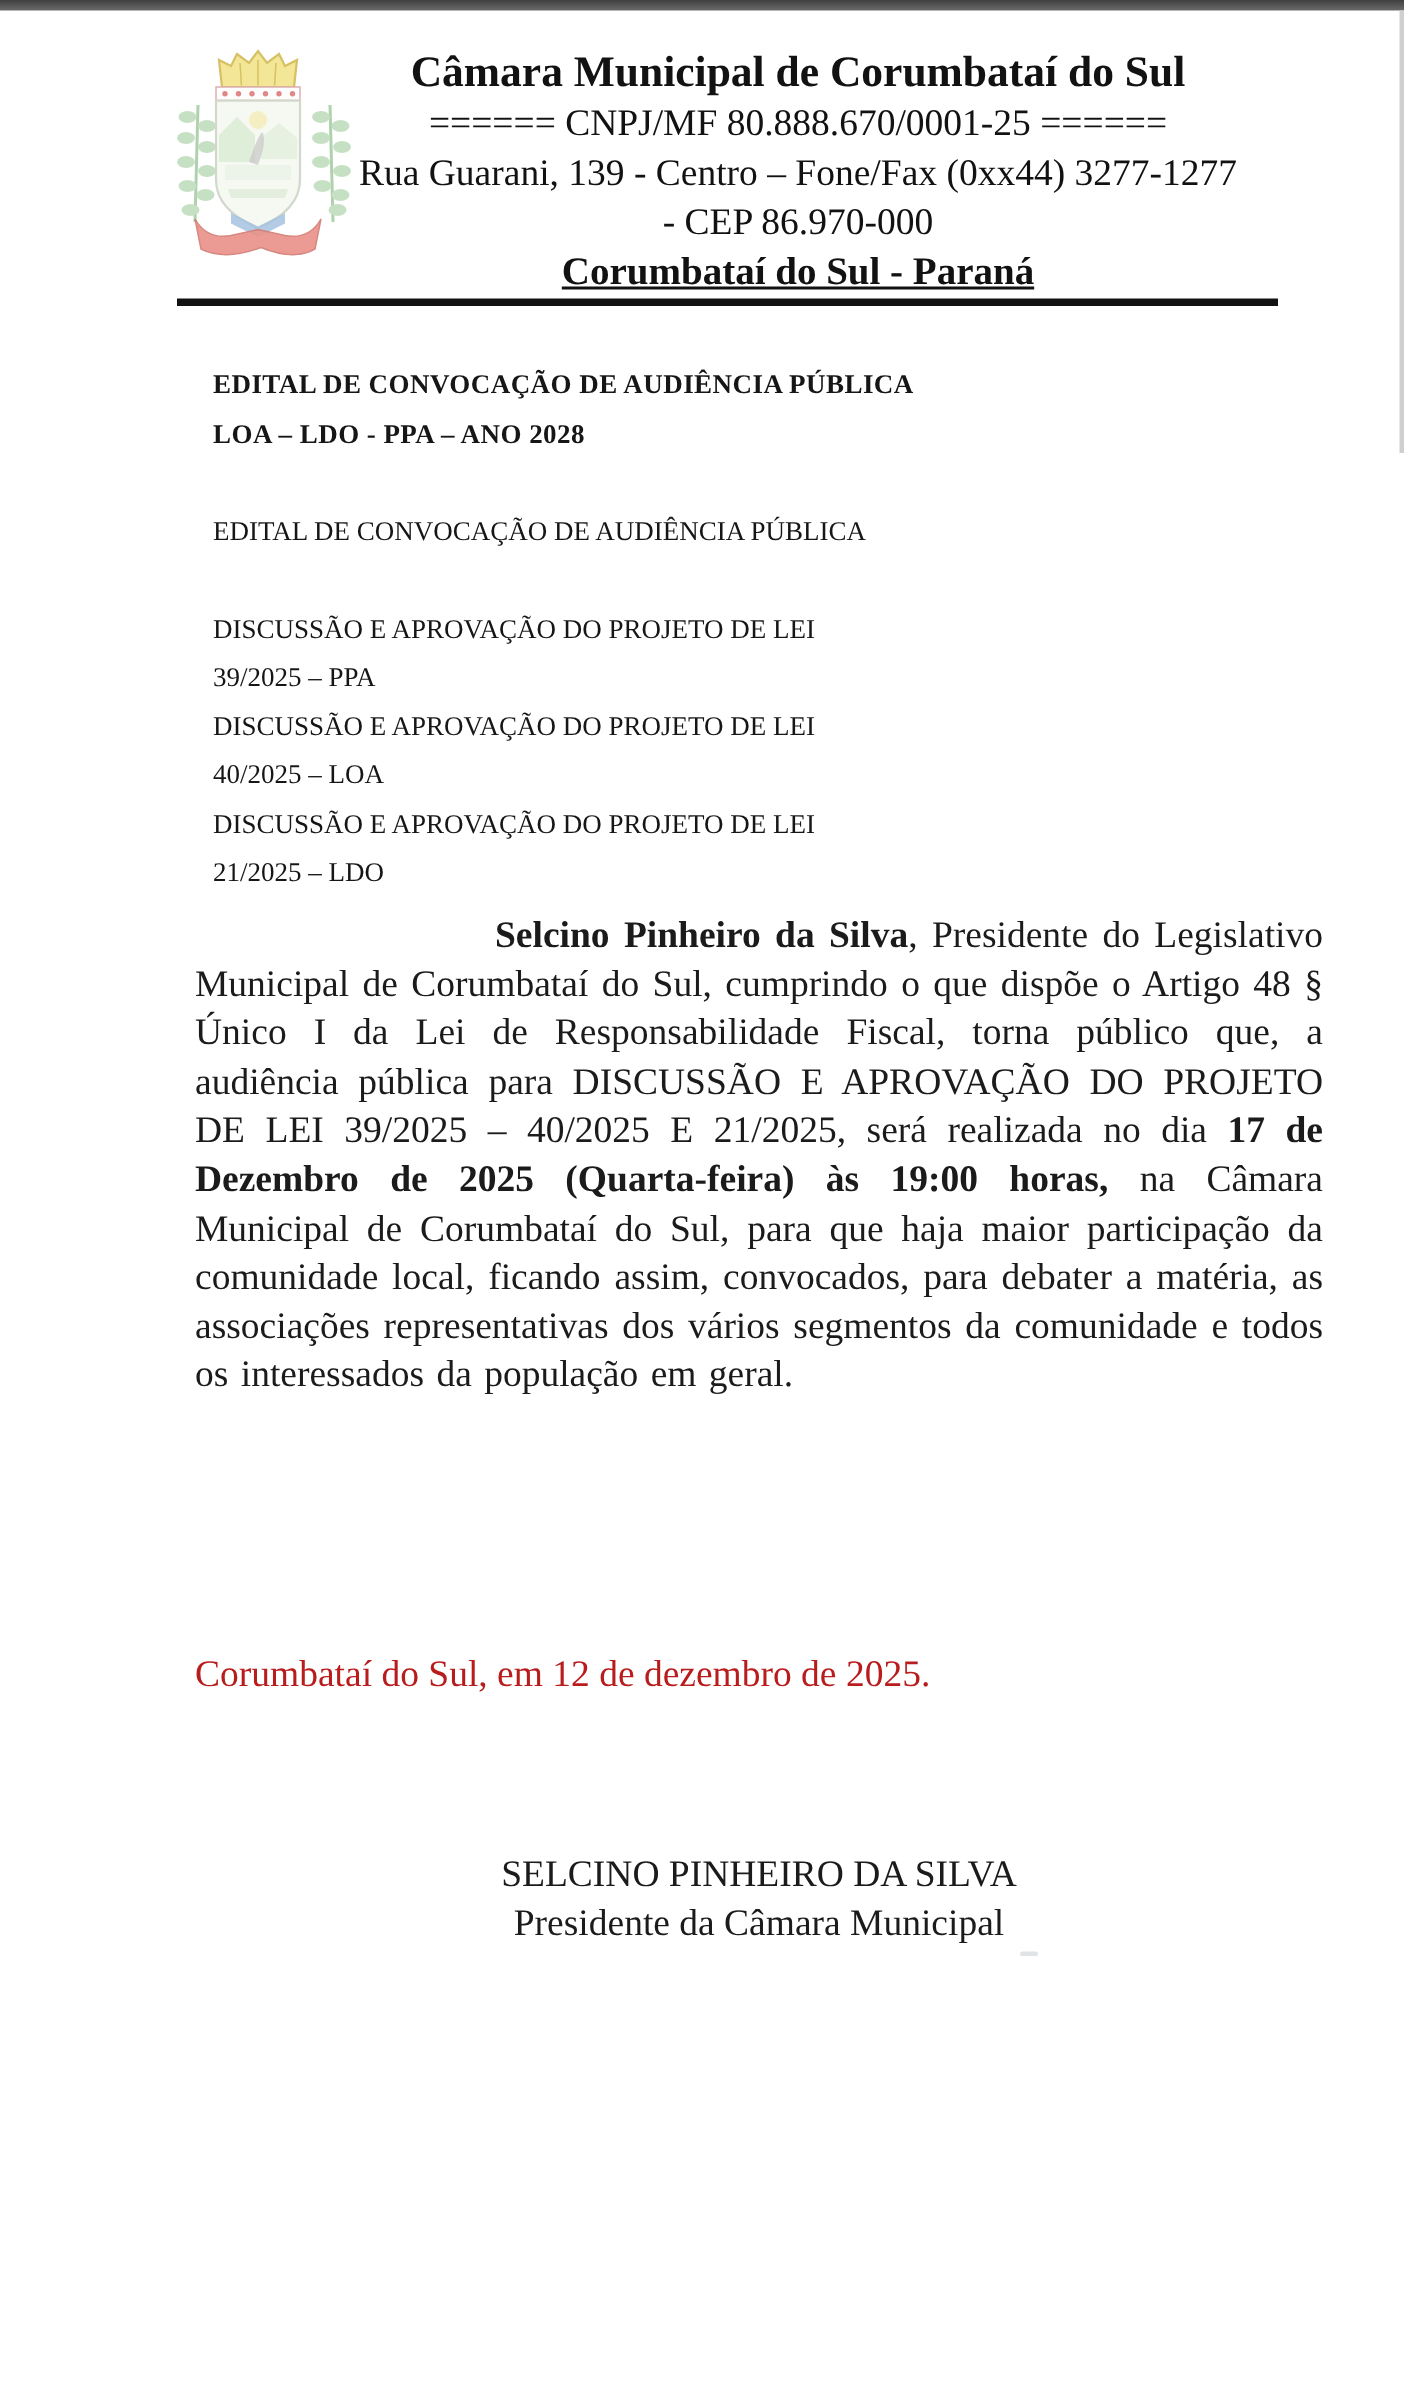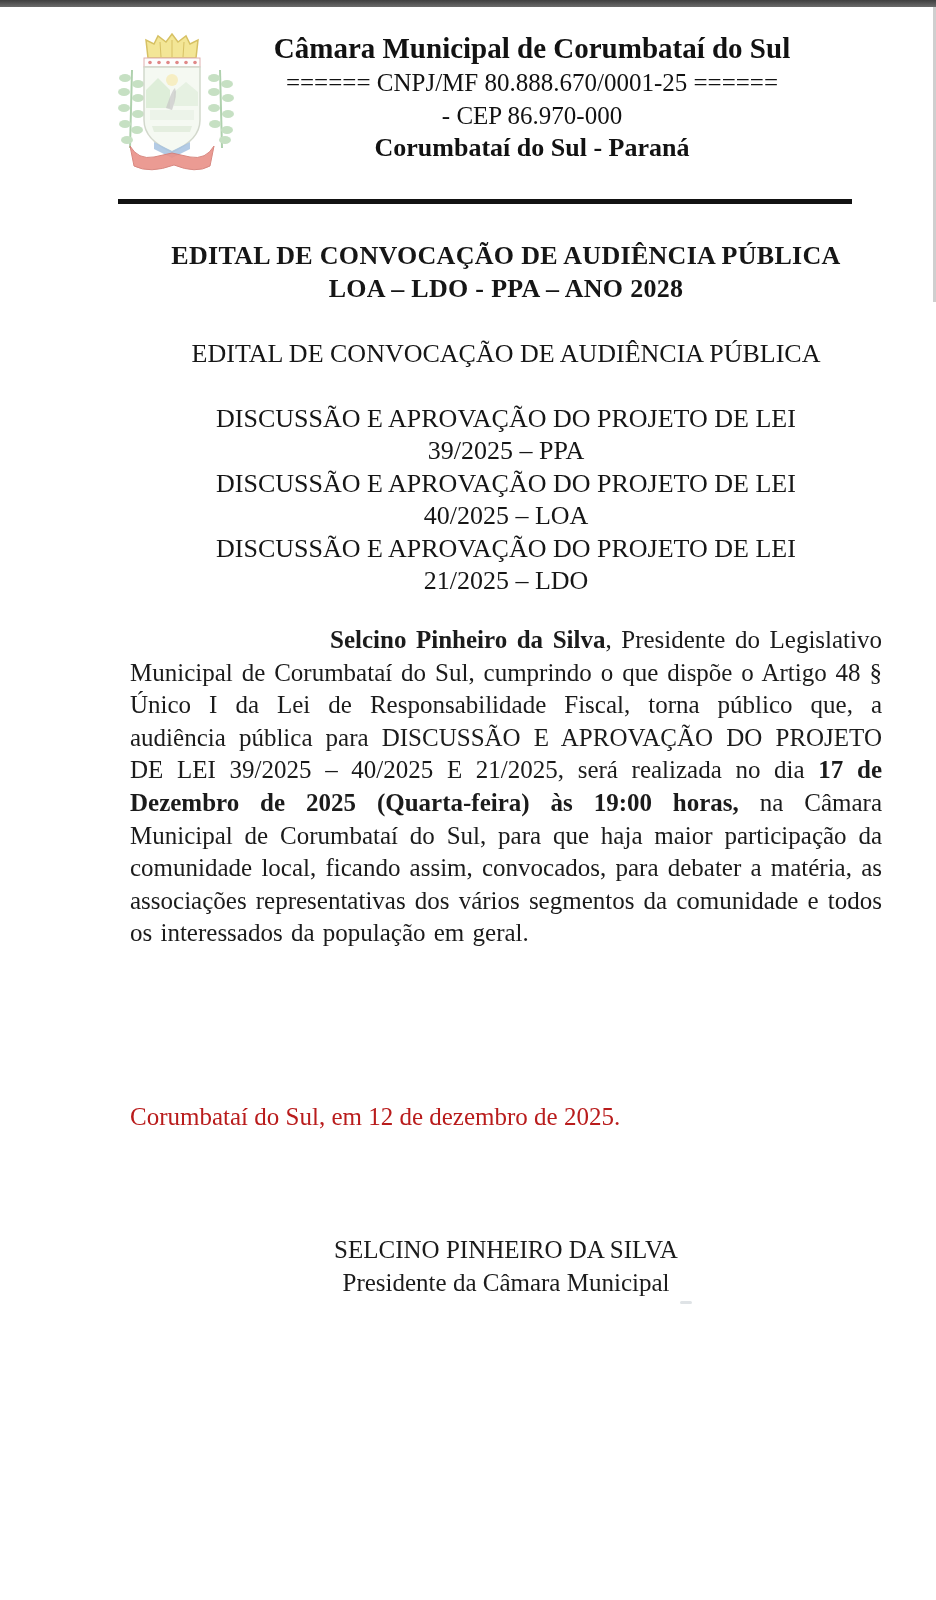--- a/index.html
+++ b/index.html
@@ -21,33 +21,33 @@
     background:#cfcfcf;
   }
   .logo{position:absolute;left:112px;top:30px;width:128px;height:150px;opacity:.8;}
   .logo svg{width:100%;height:100%;}
   .letterhead{
     position:absolute;left:160px;top:30px;width:744px;
     text-align:center;color:#121212;
   }
   .org-name{font-size:29px;font-weight:bold;line-height:36px;}
   .cnpj-line,.address-line,.cep-line{font-size:25px;line-height:33px;}
-  .city-line{font-size:26px;font-weight:bold;line-height:32px;}
+  .city-line{font-size:26px;font-weight:bold;line-height:32px;text-decoration:underline;}
   .header-rule{
     position:absolute;left:118px;top:199px;width:734px;height:5px;
     background:#121212;
   }
   .title-block{
-    position:absolute;left:130px;top:240px;width:752px;
-    text-align:center;font-size:26px;line-height:32.5px;color:#161616;
+    position:absolute;left:142px;top:240px;width:752px;
+    font-size:18px;line-height:32.5px;color:#161616;
   }
   .title-bold{font-weight:bold;letter-spacing:.3px;}
   .spacer{height:32.5px;}
   .body-par{
-    position:absolute;left:130px;top:624px;width:752px;margin:0;
+    position:absolute;left:130px;top:608px;width:752px;margin:0;
     font-size:25px;line-height:32.6px;
     text-align:justify;text-indent:200px;word-spacing:2px;color:#1b1b1b;
   }
   .b{font-weight:bold;}
   .dateline{
     position:absolute;left:130px;top:1103px;width:752px;
     text-align:left;font-size:25px;color:#b91c1c;
   }
   .signature{
     position:absolute;left:130px;top:1233px;width:752px;
@@ -127,20 +127,21 @@
 
       <path d="M42 112 L60 121 L78 112 L78 119 L60 128 L42 119 Z" fill="#8fb3d9" opacity=".85"></path>
       <path d="M18 116 Q26 130 42 127 L60 123 L78 127 Q94 130 102 116
                L98 136 Q84 144 62 135 Q38 144 22 136 Z" fill="#e4756a" stroke="#c85a50" stroke-width="1" opacity=".9"></path>
     </svg>
   </div>
 
   <div class="letterhead">
     <div class="org-name">Câmara Municipal de Corumbataí do Sul</div>
     <div class="cnpj-line">====== CNPJ/MF 80.888.670/0001-25 ======</div>
+    <div class="address-line">Rua Guarani, 139 - Centro – Fone/Fax (0xx44) 3277-1277</div>
     <div class="cep-line">- CEP 86.970-000</div>
     <div class="city-line">Corumbataí do Sul - Paraná</div>
   </div>
 
   <div class="header-rule"></div>
 
   <div class="title-block">
     <div class="title-bold">EDITAL DE CONVOCAÇÃO DE AUDIÊNCIA PÚBLICA</div>
     <div class="title-bold">LOA – LDO - PPA – ANO 2028</div>
     <div class="spacer"></div>

